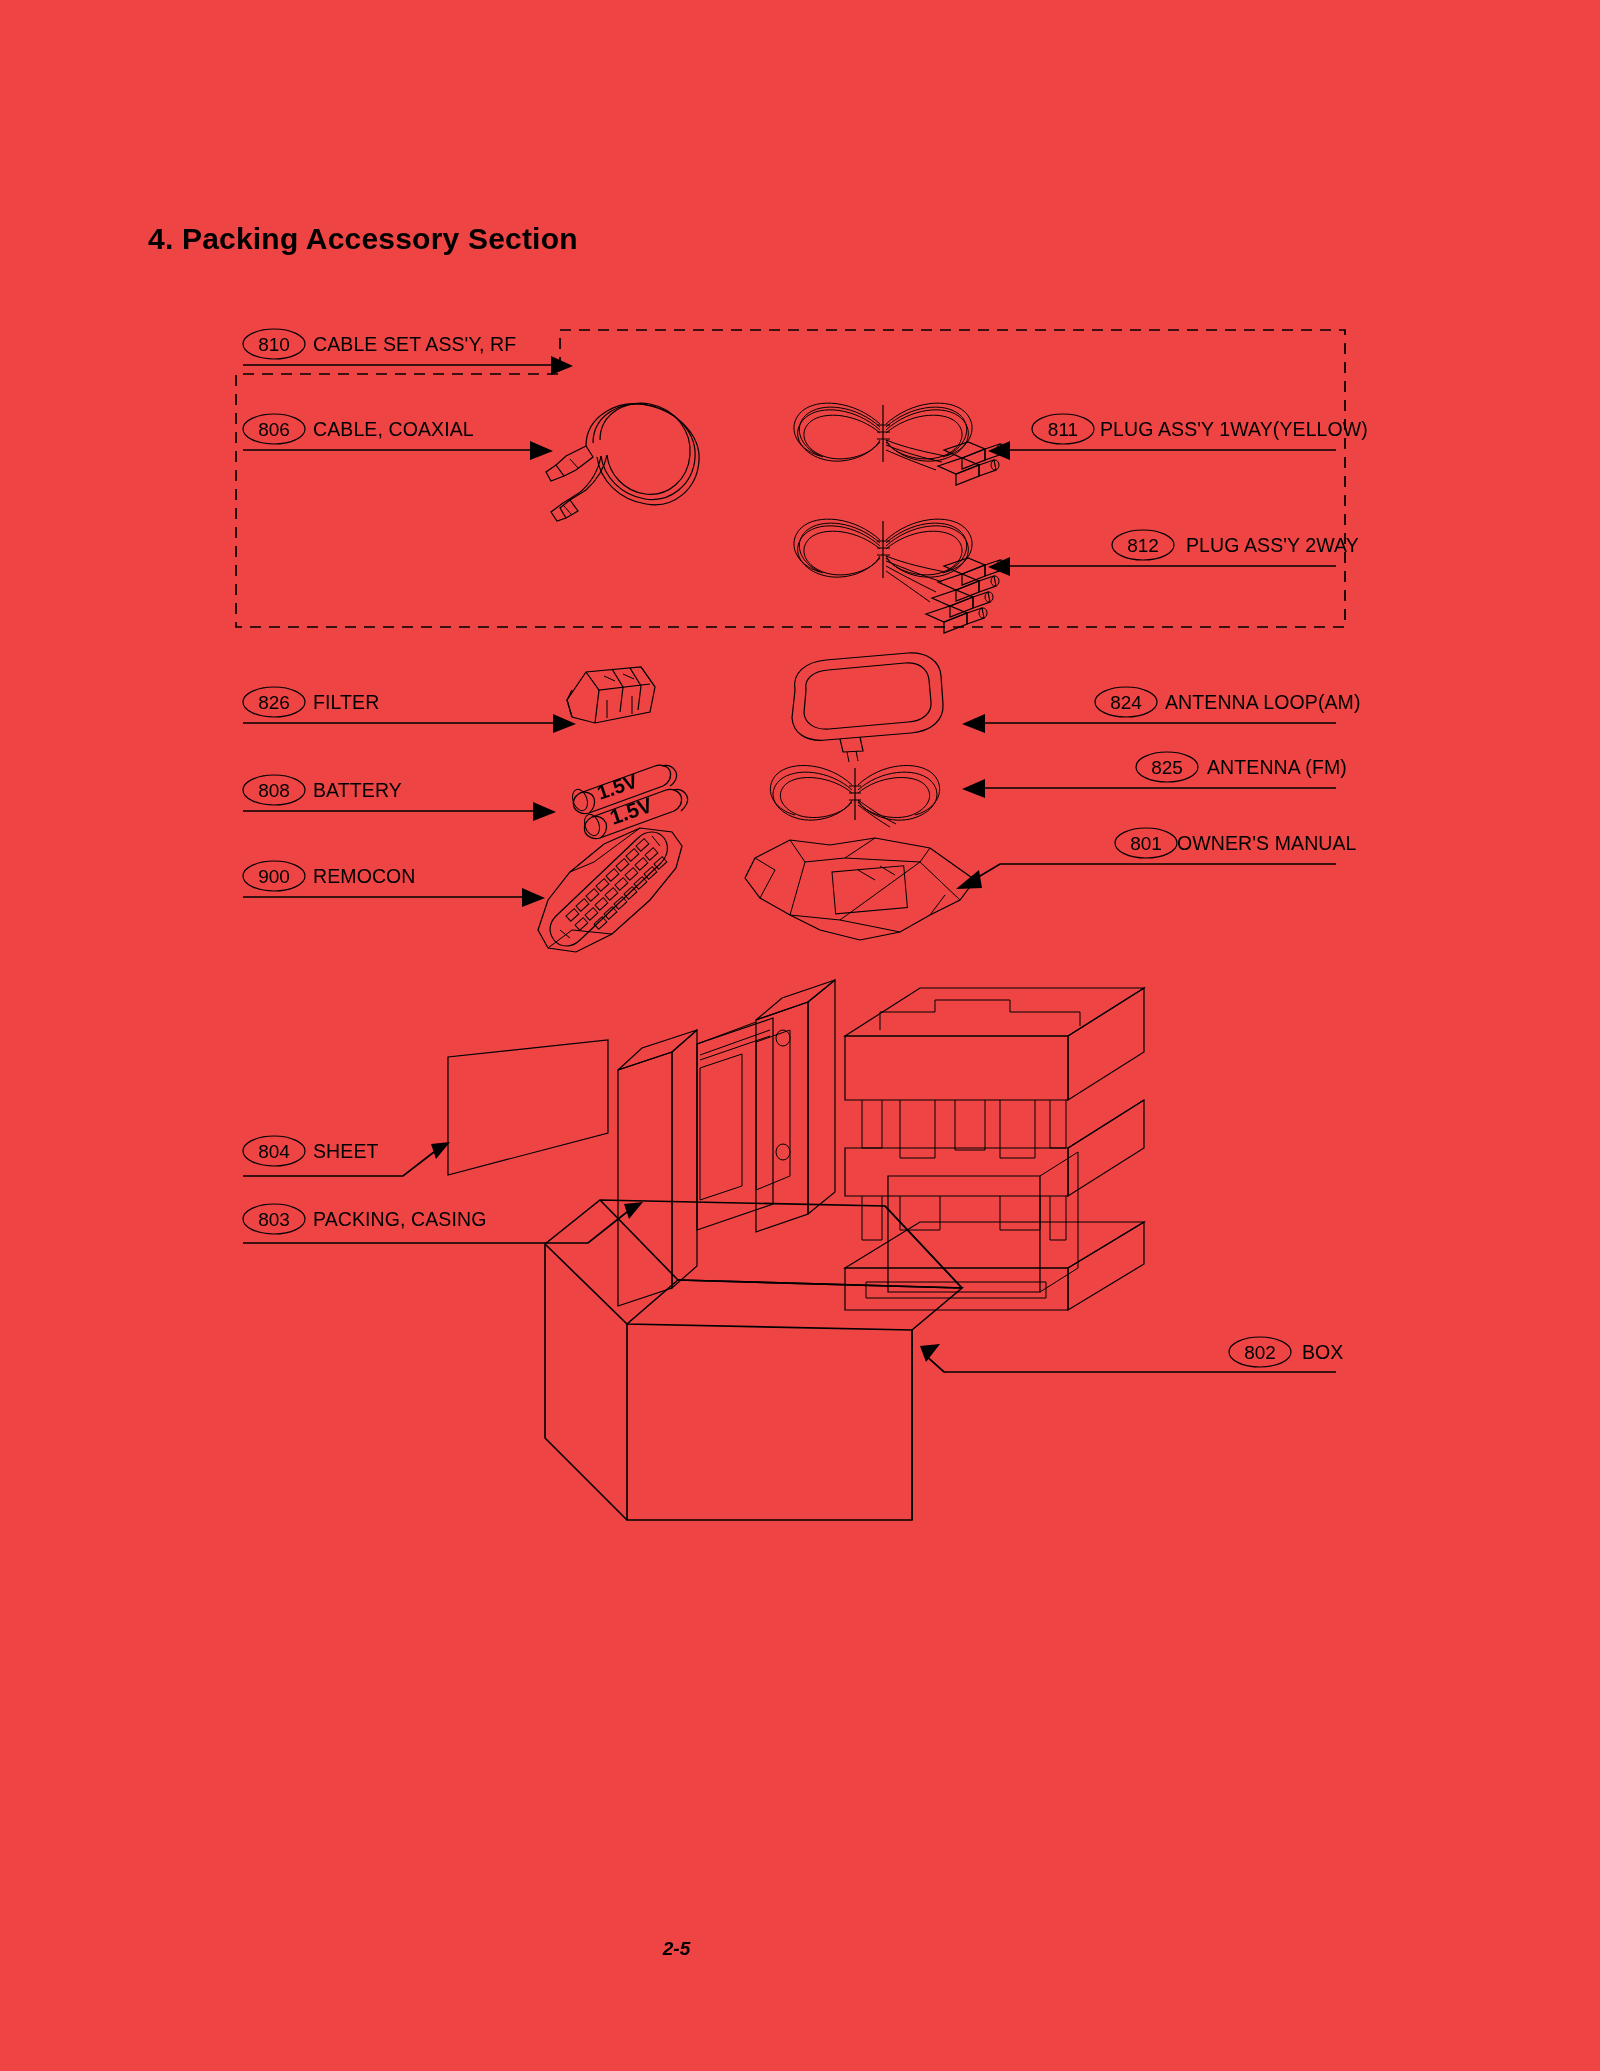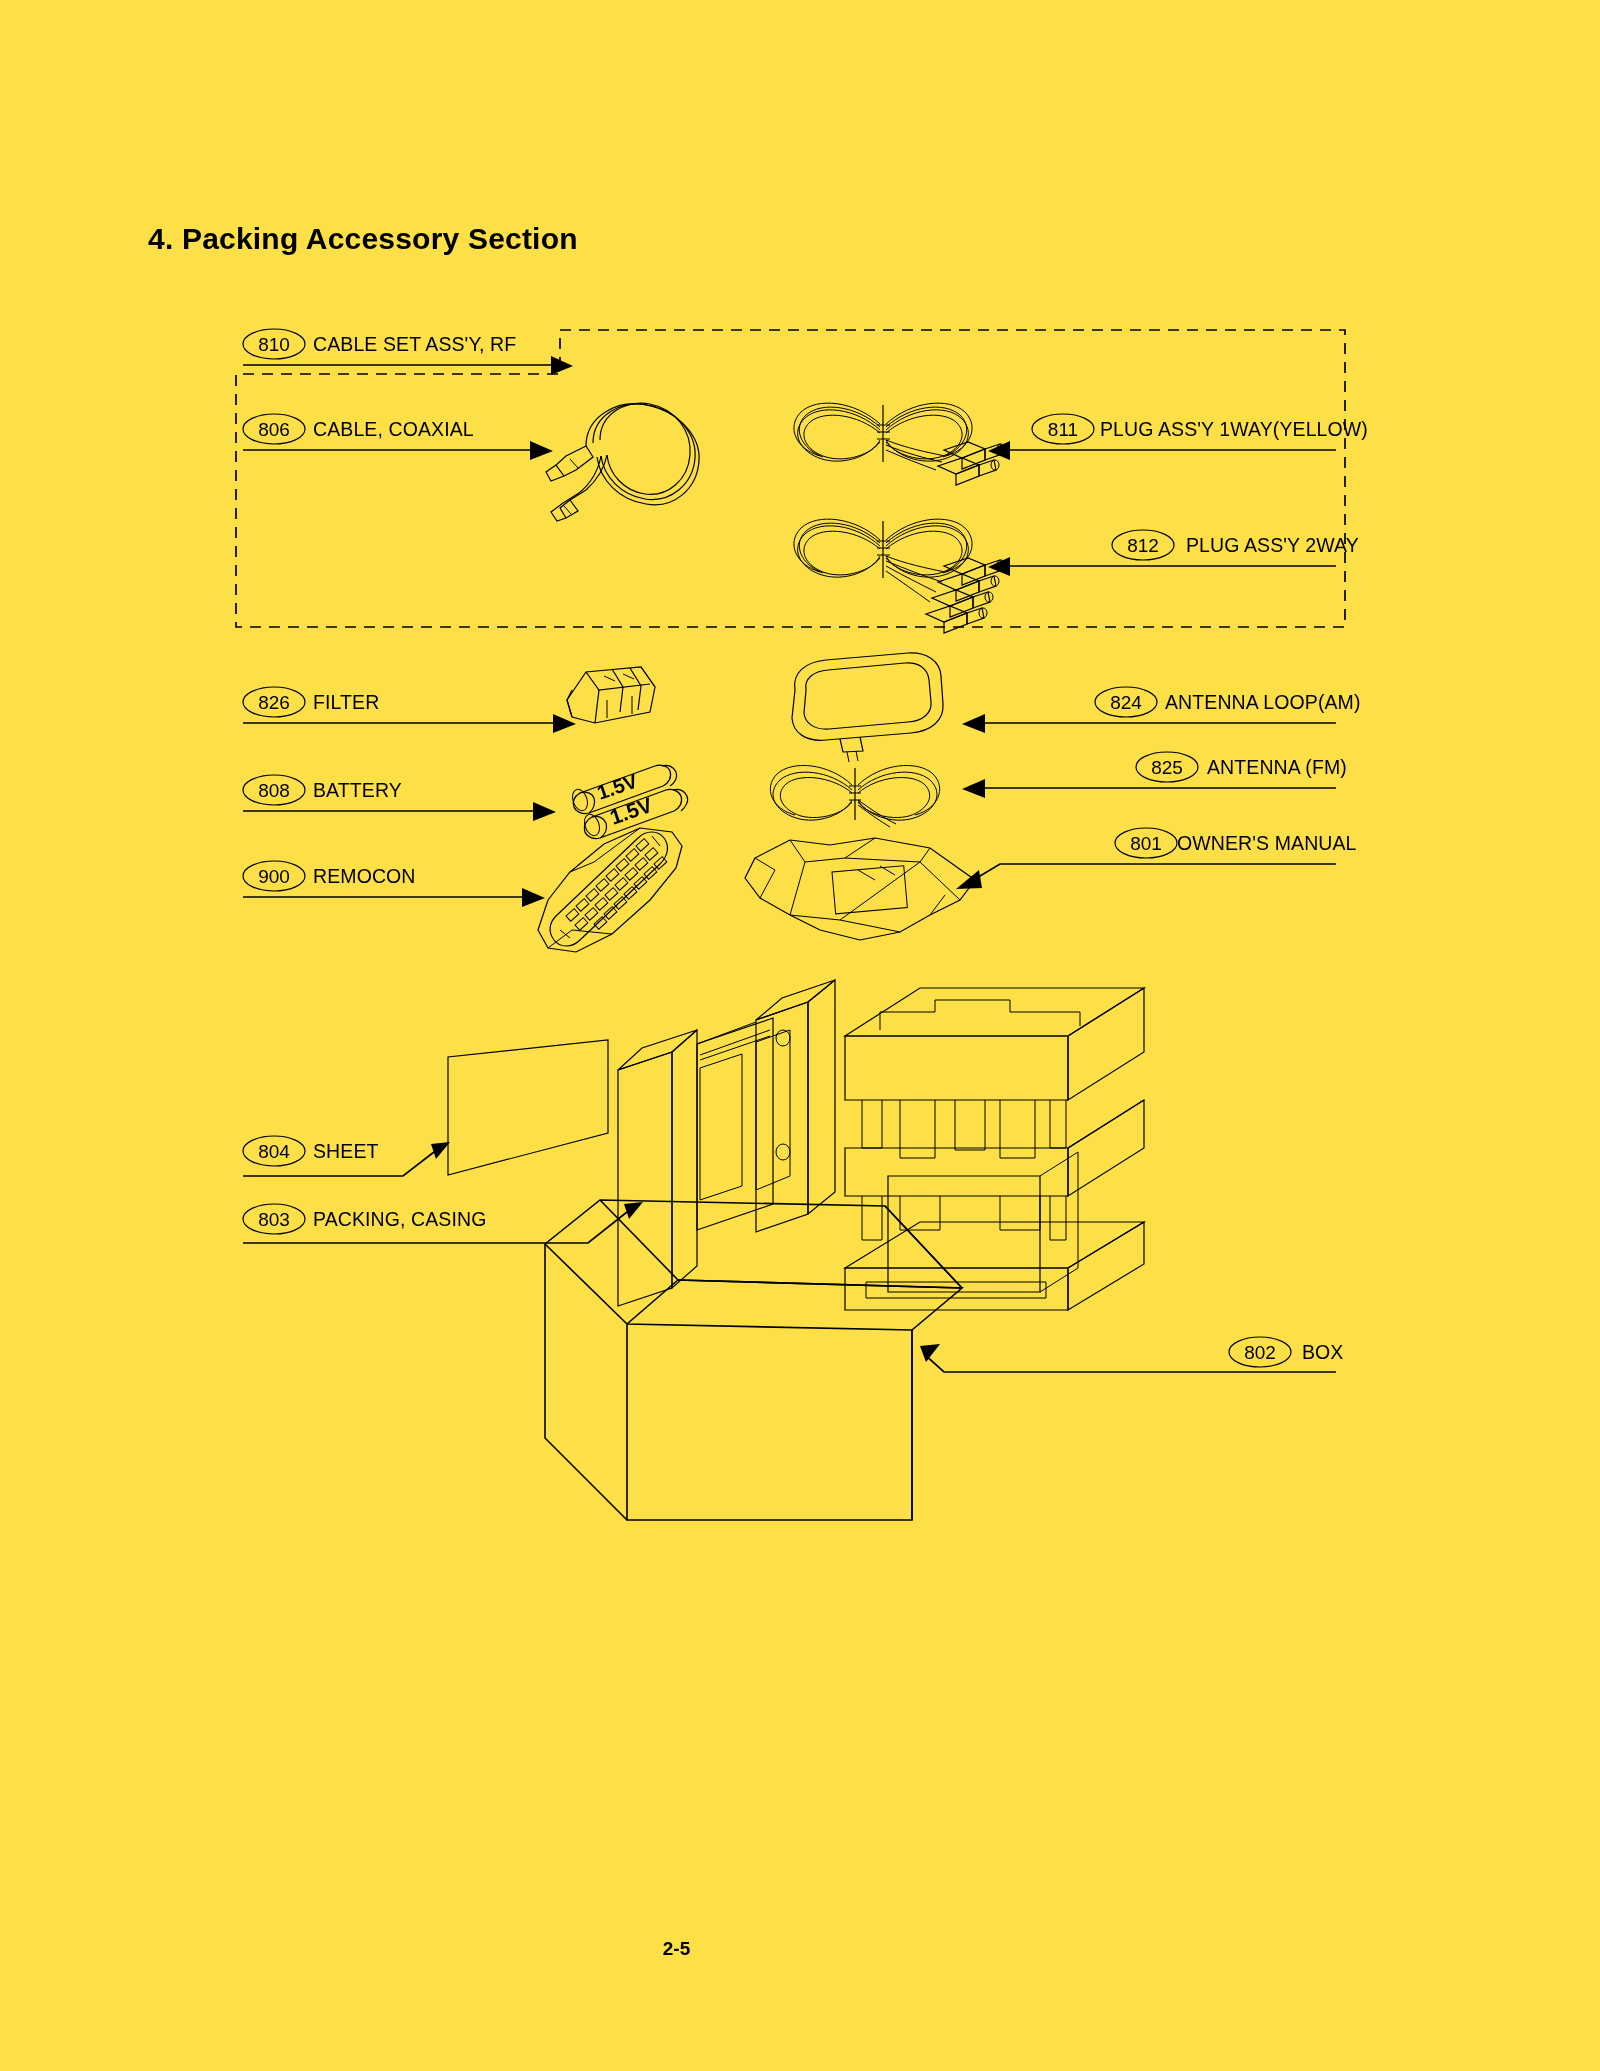--- a/index.html
+++ b/index.html
@@ -13,39 +13,40 @@
     position: relative;
     font-family: "Liberation Sans", sans-serif;
     color: #000000;
     overflow: hidden;
   }
   #page {
     position: absolute;
     left: 0; top: 0;
     width: 1600px;
     height: 2071px;
-    background: #fde047;
+    background: #ef4444;
   }
   .page-title {
     position: absolute;
     left: 148px;
     top: 222px;
     font-size: 30px;
     font-weight: bold;
     letter-spacing: 0.2px;
     white-space: nowrap;
   }
   .page-number {
     position: absolute;
     left: 0;
     top: 1938px;
     width: 1353px;
     text-align: center;
     font-size: 19px;
     font-weight: bold;
+    font-style: italic;
   }
   #diagram {
     position: absolute;
     left: 0;
     top: 0;
     width: 1600px;
     height: 2071px;
   }
   .callout-text {
     font-family: "Liberation Sans", sans-serif;

